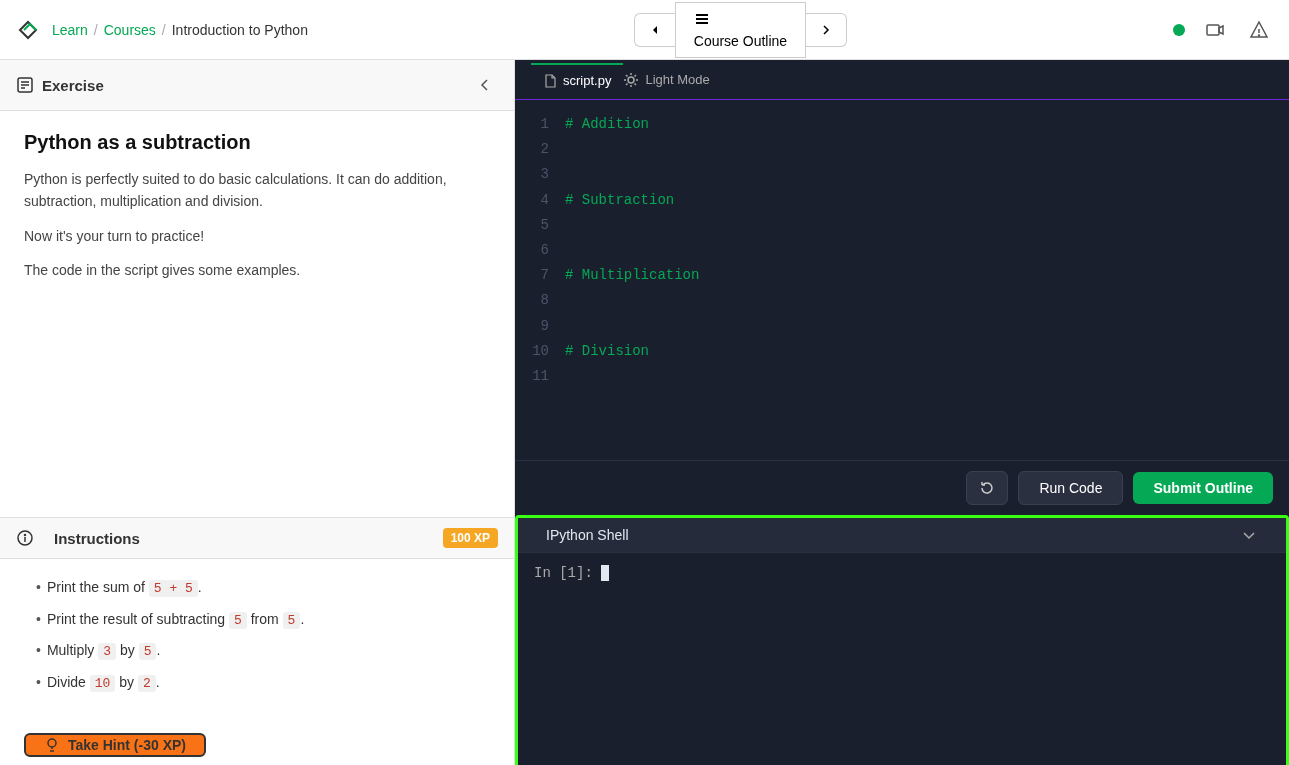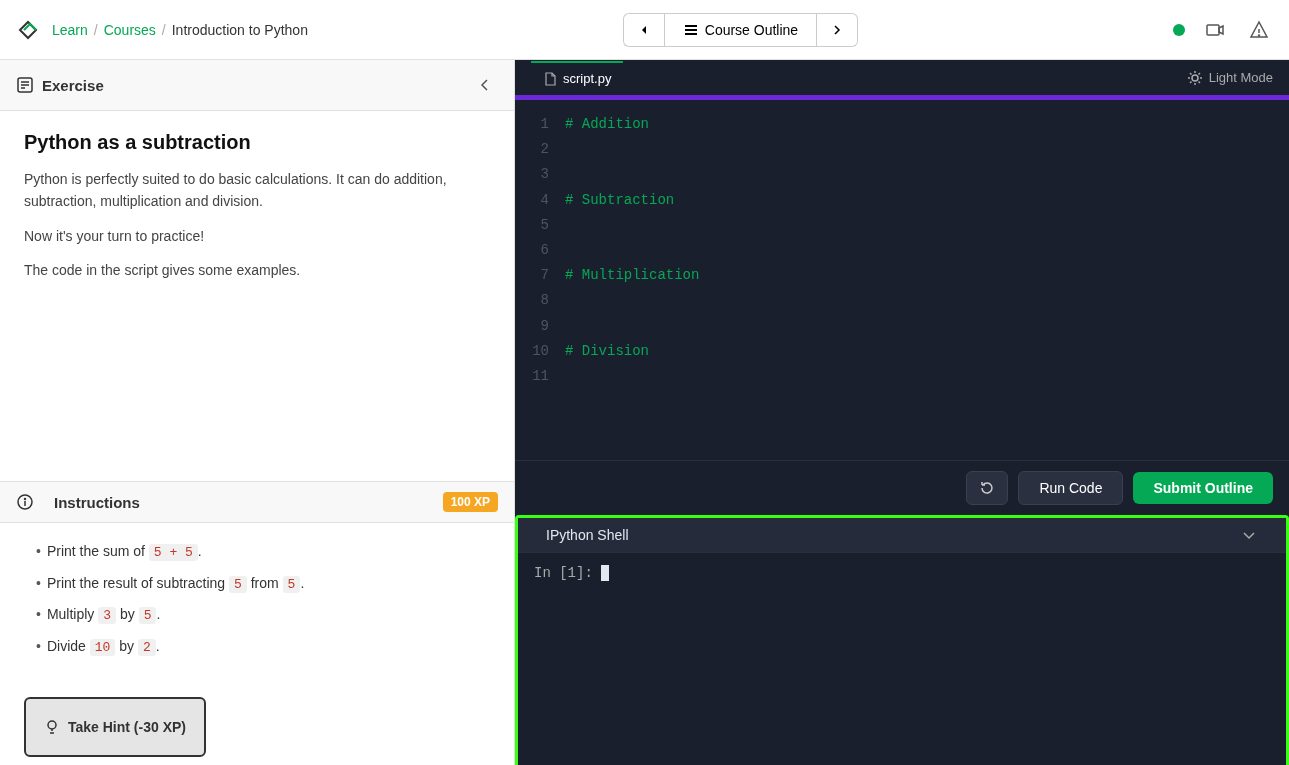--- a/index.html
+++ b/index.html
@@ -21,21 +21,21 @@
 
     .nav-center { display: flex; align-items: center; gap: 0; }
     .nav-btn {
       background: #fff; border: 1px solid #ccc; cursor: pointer;
       padding: 8px 12px; font-size: 14px; display: flex; align-items: center;
     }
     .nav-btn.left { border-radius: 6px 0 0 6px; border-right: none; }
     .nav-btn.right { border-radius: 0 6px 6px 0; border-left: none; }
     .outline-btn {
       background: #fff; border: 1px solid #ccc; cursor: pointer;
-      padding: 8px 18px; font-size: 14px; display: flex; align-items: flex-start; gap: 6px;
+      padding: 8px 18px; font-size: 14px; display: flex; align-items: flex-start; gap: 6px; flex-direction: column;
     }
 
     .nav-right { display: flex; align-items: center; gap: 16px; }
     .status-dot { width: 12px; height: 12px; background: #05a854; border-radius: 50%; }
     .icon-btn { background: none; border: none; cursor: pointer; padding: 4px; display: flex; align-items: center; color: #555; }
 
     
     .main-layout { display: flex; height: calc(765px - 52px); }
 
     
@@ -62,33 +62,33 @@
     .instruction-item { font-size: 14px; color: #333; line-height: 1.8; margin-bottom: 6px; display: flex; align-items: baseline; gap: 6px; }
     .instruction-item::before { content: '•'; color: #555; flex-shrink: 0; }
     .instruction-item span { display: inline; }
     .code-inline {
       background: #f0f0f0; color: #c0392b; font-family: 'Courier New', monospace;
       font-size: 13px; padding: 1px 5px; border-radius: 3px; display: inline;
     }
 
     .hint-btn {
       margin: 16px 24px; display: flex; align-items: center; gap: 8px;
-      background: #e5e5e5; border: 2px solid #333; border-radius: 6px;
-      padding: 20px 18px; font-size: 14px; font-weight: 600; cursor: pointer;
+      background: #f97316; border: 2px solid #333; border-radius: 6px;
+      padding: 2px 18px; font-size: 14px; font-weight: 600; cursor: pointer;
       color: #333; width: fit-content;
     }
 
     
     .right-panel { flex: 1; display: flex; flex-direction: column; background: #1a1f2e; }
 
     
     .code-editor { flex: 0 0 455px; display: flex; flex-direction: column; }
     .editor-tab-bar {
-      display: flex; align-items: center; justify-content: space-between;
-      background: #1a1f2e; border-bottom: 5px solid #6d28d9; padding: 0 16px; height: 40px;
+      display: flex; align-items: center; 
+      background: #1a1f2e; border-bottom: 1px solid #6d28d9; padding: 0 16px; height: 40px;
     }
     .editor-tab { display: flex; align-items: center; gap: 6px; padding: 8px 12px; font-size: 13px; color: #aaa; background: #252b3a; border-top: 2px solid transparent; }
     .editor-tab.active { color: #fff; background: #1a1f2e; border-top: 2px solid #05a854; }
     .light-mode-btn { display: flex; align-items: center; gap: 6px; background: none; border: none; color: #aaa; font-size: 13px; cursor: pointer; }
 
     .code-area { display: flex; flex: 1; overflow: hidden; }
     .line-numbers { padding: 12px 0; min-width: 50px; text-align: right; color: #4a5568; font-family: 'Courier New', monospace; font-size: 14px; line-height: 1.8; background: #1a1f2e; padding-right: 16px; padding-left: 12px; }
     .code-lines { padding: 12px 0; flex: 1; font-family: 'Courier New', monospace; font-size: 14px; line-height: 1.8; color: #e2e8f0; overflow-x: auto; }
     .code-comment { color: #05a854; }
 

